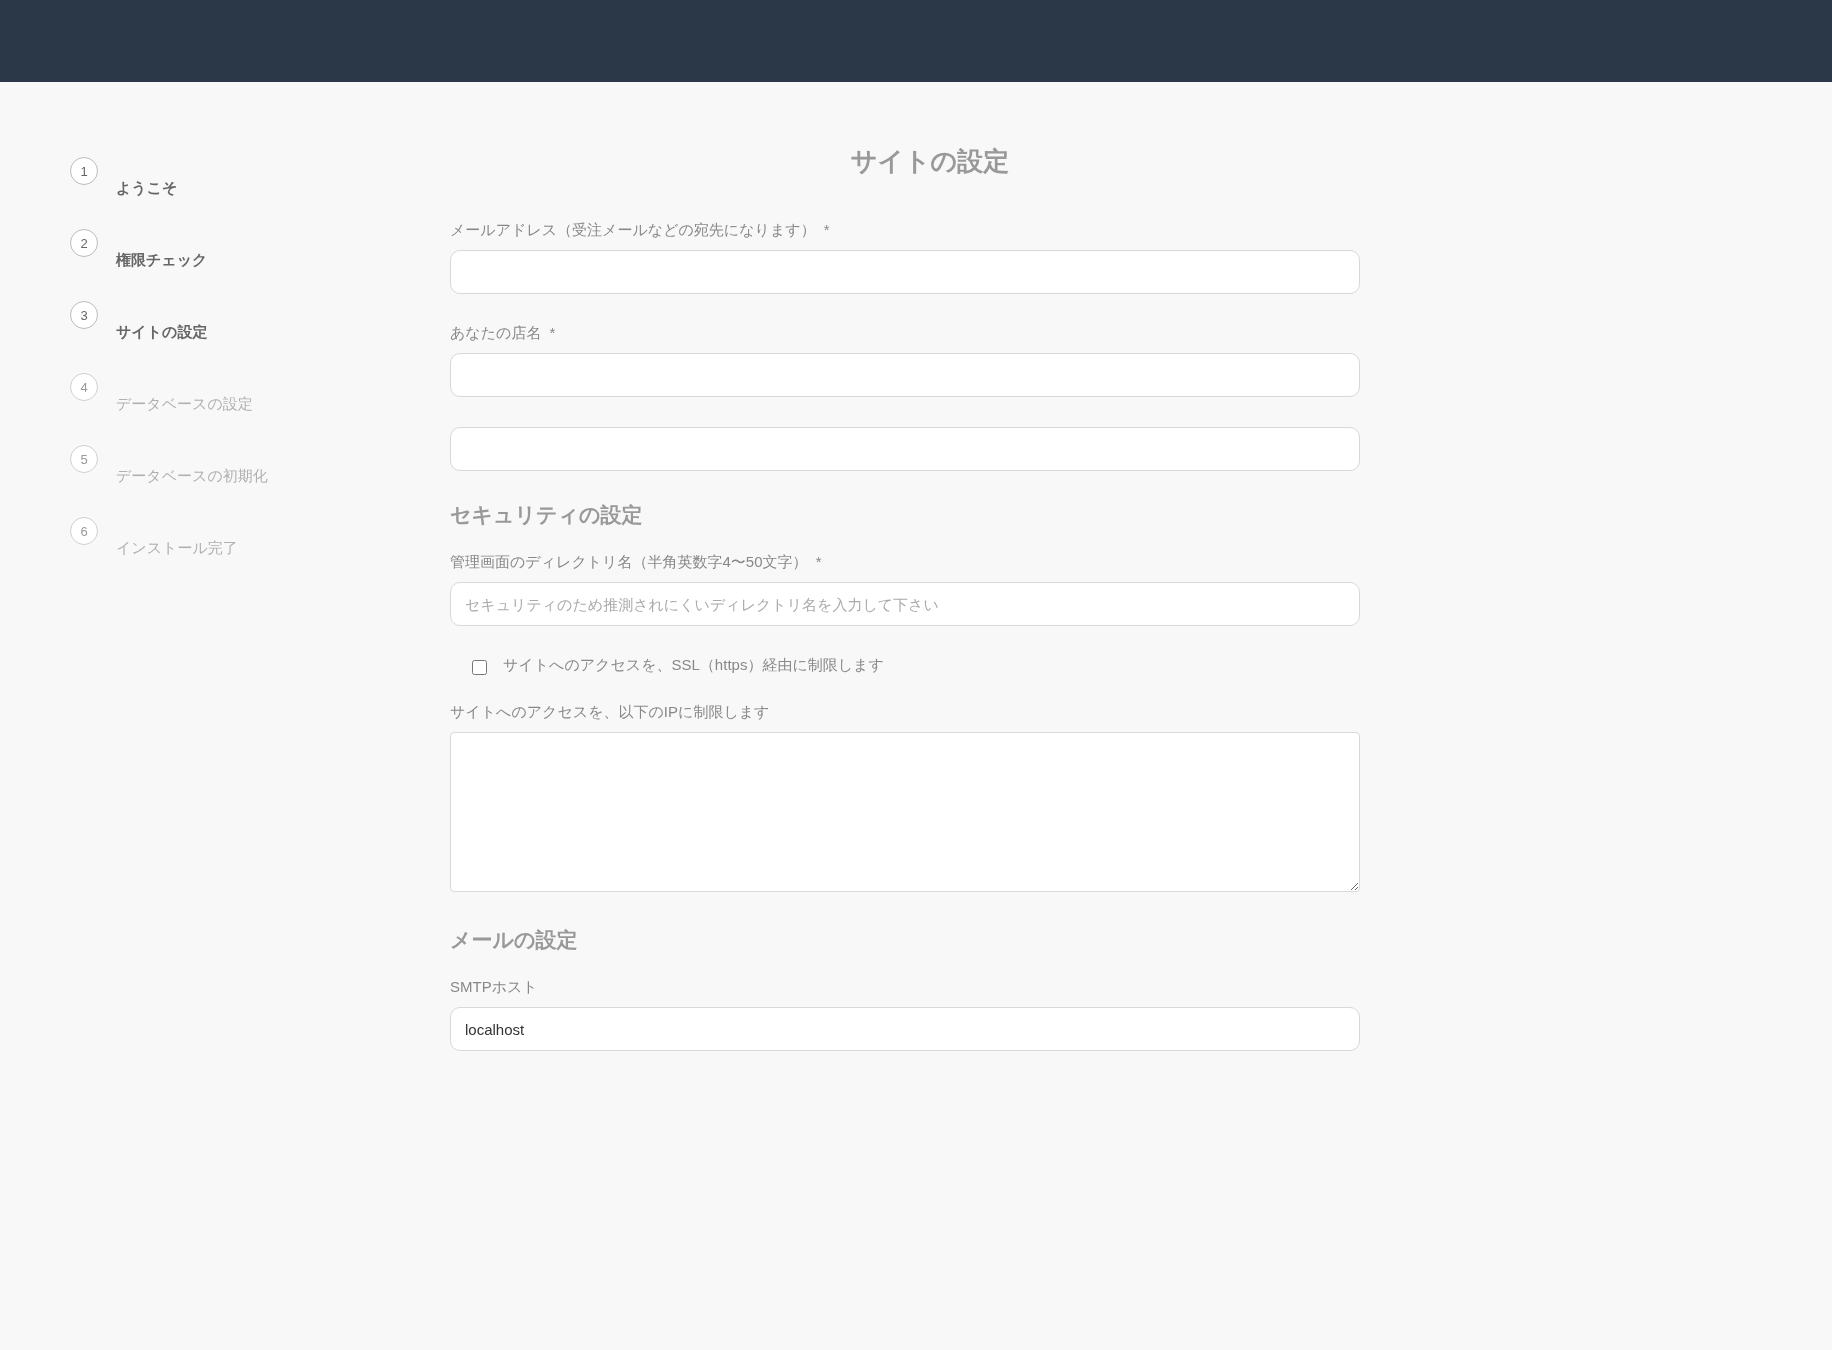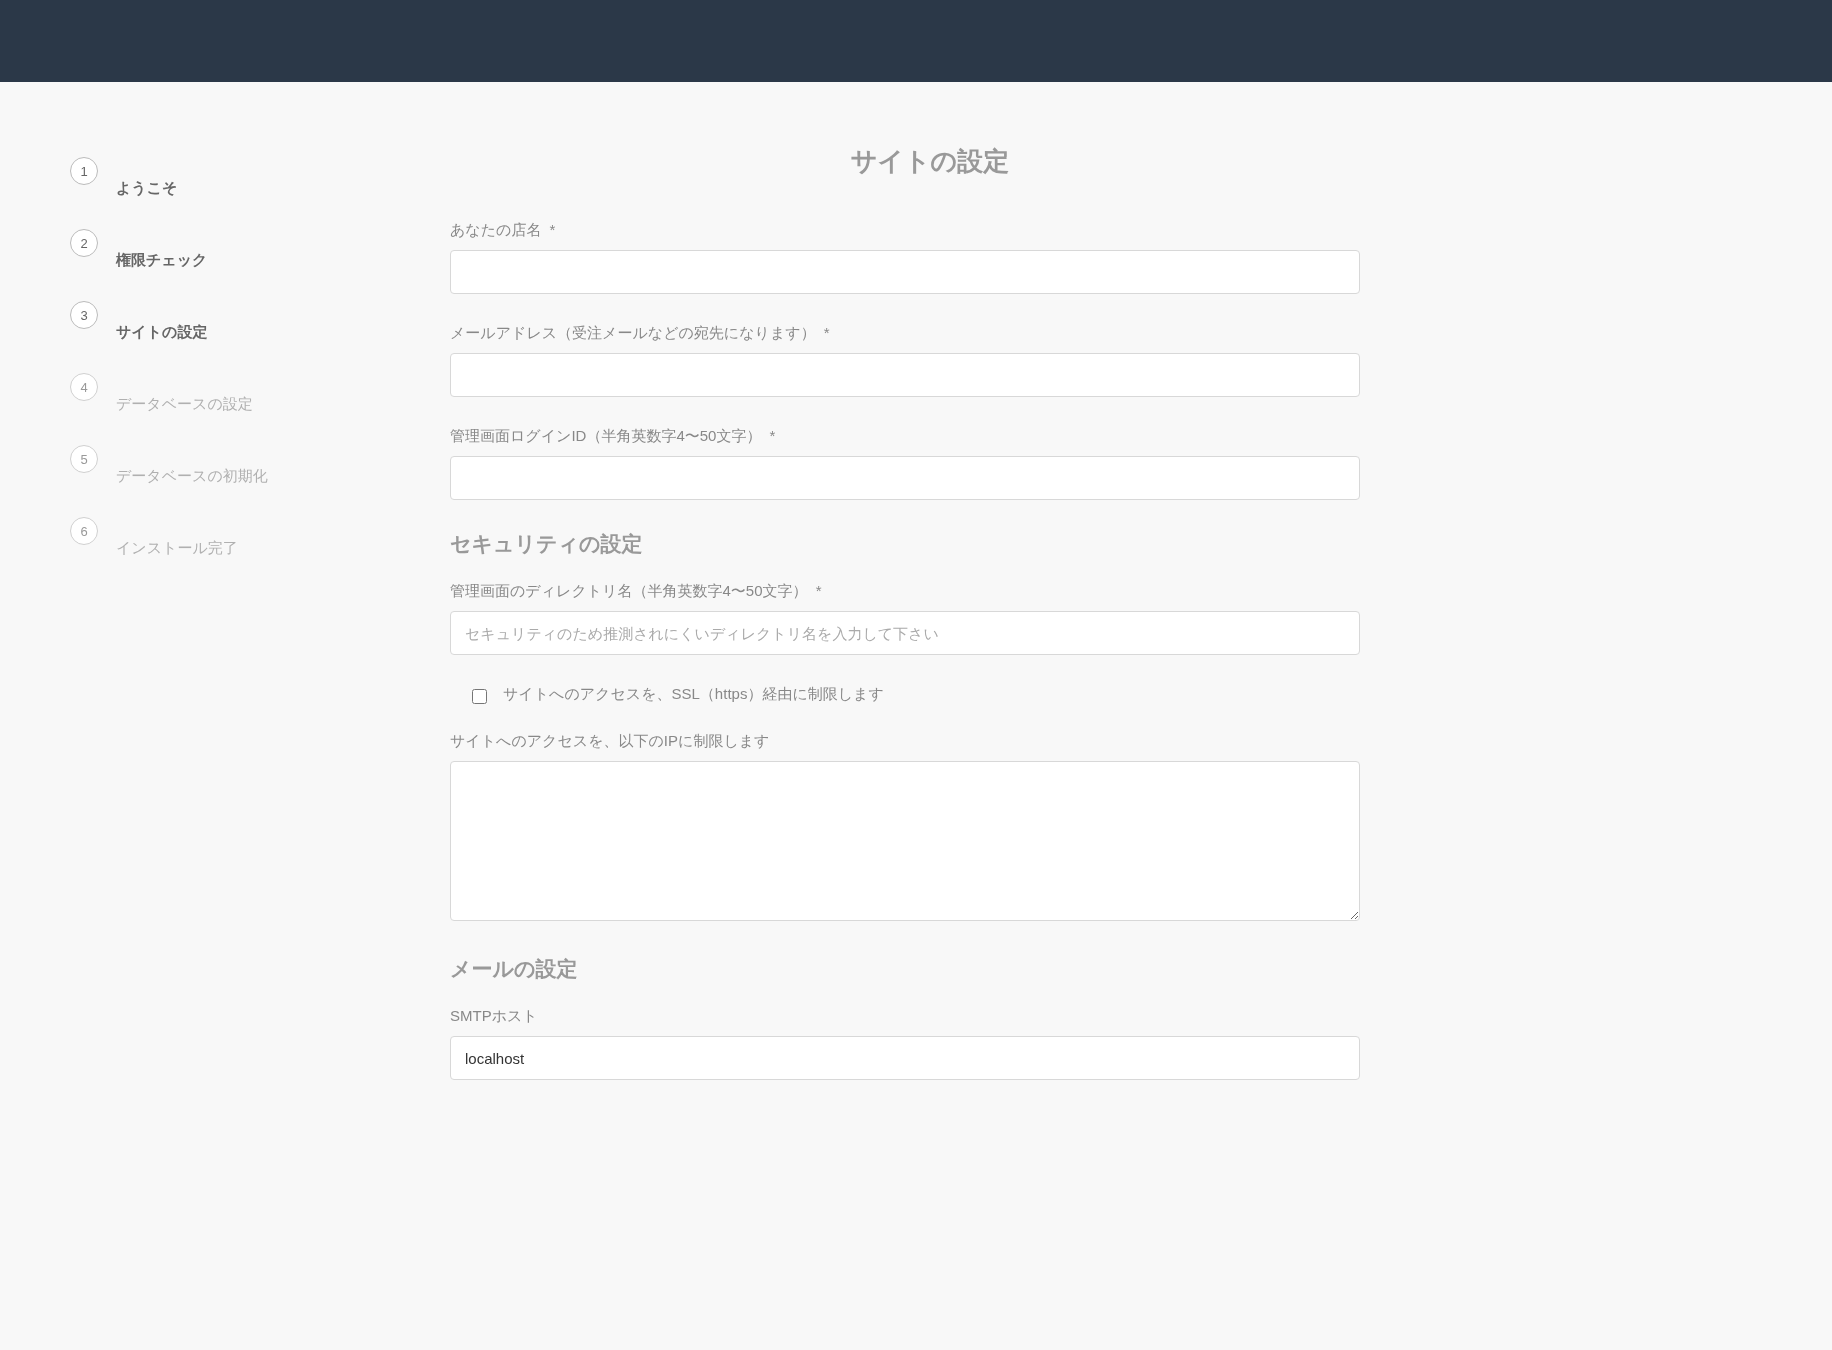--- a/index.html
+++ b/index.html
@@ -96,20 +96,21 @@
       border: 1px solid #d8d8d8;
       border-radius: 4px;
       padding: 10px 14px;
       font-size: 15px;
       background: #fff;
       font-family: inherit;
       color: #333;
     }
     .form-input {
       height: 44px;
+      border-radius: 10px;
     }
     .form-input.highlighted {
       background-color: #e6f0fe;
       border-color: #cde0f8;
     }
     .form-input::placeholder {
       color: #aaa;
     }
     .form-textarea {
       height: 160px;
@@ -175,39 +176,35 @@
         <span class="step-label">インストール完了</span>
       </li>
     </ul>
   </aside>
 
   <main class="main">
     <h1 class="page-title">サイトの設定</h1>
 
     <div class="form-group">
       <label class="form-label">
+        <span>メールアドレス（受注メールなどの宛先になります）</span>
+        <span class="required-star">*</span>
+      </label>
+      <input type="text" class="form-input" value="" style="">
+    </div>
+
+    <div class="form-group">
+      <label class="form-label">
         <span>あなたの店名</span>
         <span class="required-star">*</span>
       </label>
       <input type="text" class="form-input" value="" style="">
     </div>
 
     <div class="form-group">
-      <label class="form-label">
-        <span>メールアドレス（受注メールなどの宛先になります）</span>
-        <span class="required-star">*</span>
-      </label>
-      <input type="text" class="form-input" value="" style="">
-    </div>
-
-    <div class="form-group">
-      <label class="form-label">
-        <span>管理画面ログインID（半角英数字4〜50文字）</span>
-        <span class="required-star">*</span>
-      </label>
       <input type="text" class="form-input" value="" style="">
     </div>
 
 
     <h2 class="section-title">セキュリティの設定</h2>
 
     <div class="form-group">
       <label class="form-label">
         <span>管理画面のディレクトリ名（半角英数字4〜50文字）</span>
         <span class="required-star">*</span>

